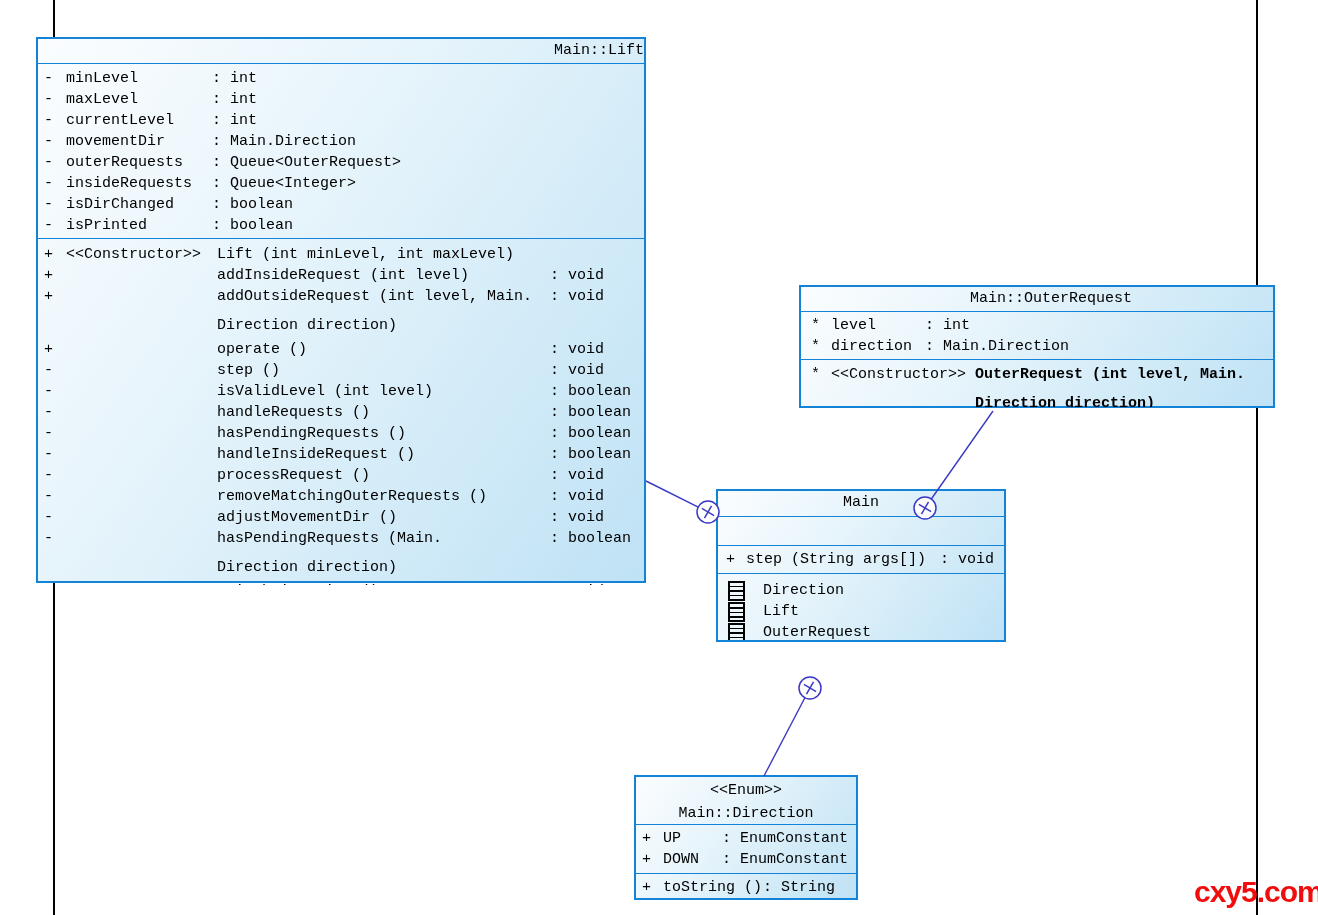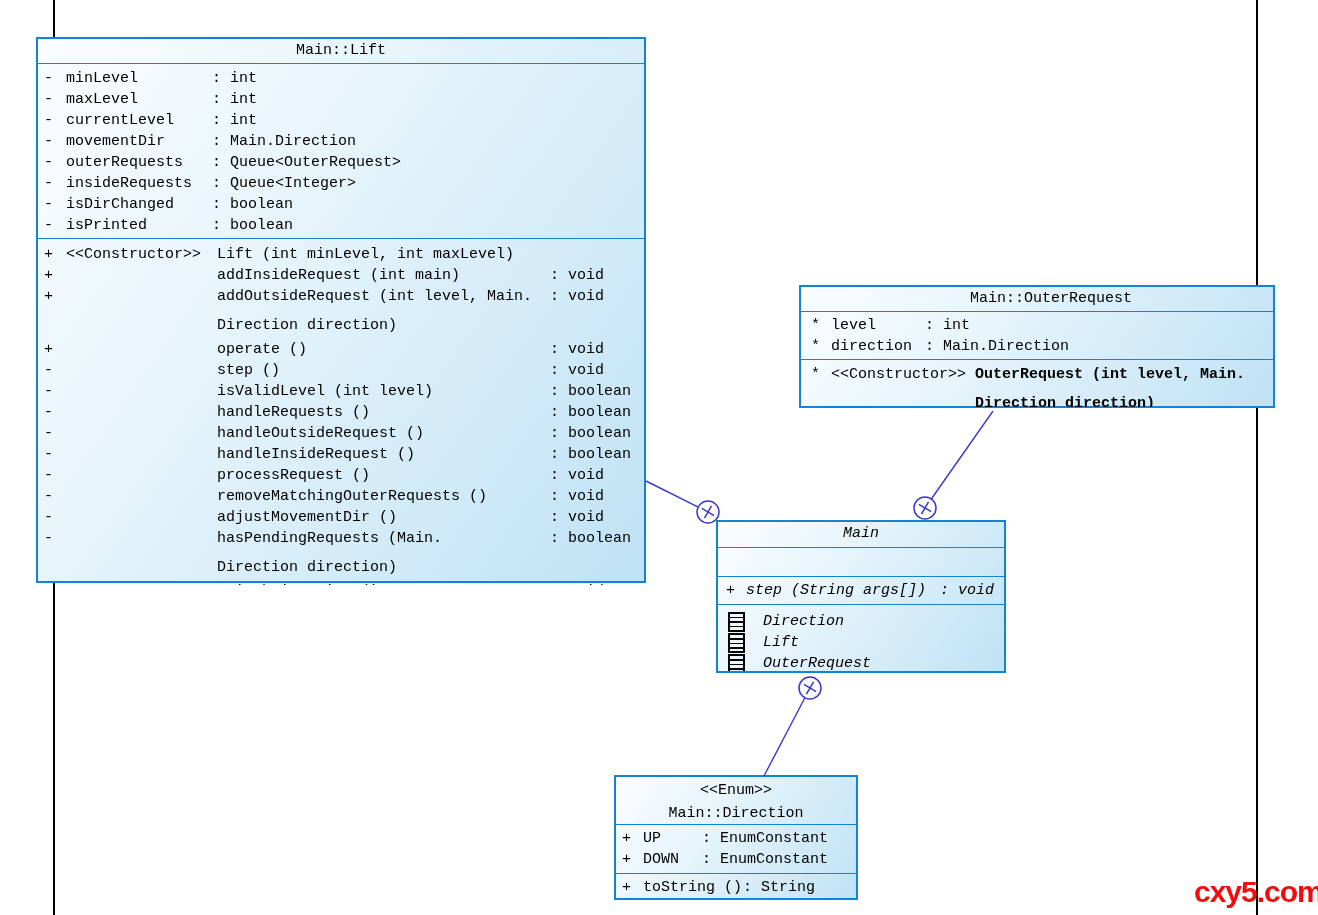--- a/index.html
+++ b/index.html
@@ -25,59 +25,59 @@
   .cb-title .t-line { display:block; line-height:23px; }
   .sec { border-bottom:1px solid #1283d6; overflow:hidden; }
   .sec:last-child { border-bottom:none; }
   .row { display:flex; align-items:flex-start; }
   .row span { display:block; white-space:pre; }
   .col-vis { text-align:left; }
   .col-sig div + div { margin-bottom:3px;margin-top:8px; }
 
   
   .box-lift { left:36px; top:37px; width:610px; height:546px; }
-  .box-lift .cb-title { height:25px; }
+  .box-lift .cb-title { height:25px;text-align:right; }
   .box-lift .sec-fields  { height:175px; padding:4px 0 0 6px; }
   .box-lift .sec-methods { height:346px; padding:5px 0 0 6px; }
   .box-lift .col-vis    { width:22px; }
   .box-lift .col-name   { width:146px; }
   .box-lift .col-stereo { width:151px; }
   .box-lift .col-sig    { width:333px; }
   .box-lift .col-ret    { flex:1; }
 
   
   .box-outer { left:799px; top:285px; width:476px; height:123px; }
   .box-outer .cb-title { height:25px;padding-left:28px; }
   .box-outer .sec-fields  { height:48px; padding:3px 0 0 10px; }
   .box-outer .sec-methods { height:47px; padding:4px 0 0 10px; }
   .box-outer .col-vis    { width:20px; }
   .box-outer .col-name   { width:94px; }
   .box-outer .col-stereo { width:144px; }
   .box-outer .col-sig    { flex:1;font-weight:bold; }
   .box-outer .col-ret    { width:0; }
 
   
-  .box-main { left:716px; top:520px; width:290px; height:153px;font-style:italic; }
+  .box-main { left:716px; top:489px; width:290px; height:153px; }
   .box-main .cb-title { height:26px; }
   .box-main .sec-empty   { height:29px; }
   .box-main .sec-methods { height:28px; padding:3px 0 0 8px; }
   .box-main .sec-nested  { padding:6px 0 0 10px; height:66px; }
   .box-main .col-vis    { width:20px; }
   .box-main .col-stereo { width:0; }
   .box-main .col-sig    { width:194px; }
   .box-main .col-ret    { flex:1; }
   .nested-icon {
     width:17px; height:20px; margin:1px 18px 0 0; flex:0 0 auto;
     border:2px solid #000;
     background:repeating-linear-gradient(to bottom, transparent 0 3px, #000 3px 4.5px);
   }
   .sec-nested .row { margin-bottom:0; height:21px; }
 
   
-  .box-dir { left:614px; top:775px; width:244px; height:125px; }
+  .box-dir { left:634px; top:775px; width:224px; height:125px; }
   .box-dir .cb-title { height:48px; padding-top:2px; }
   .box-dir .sec-fields  { height:49px; padding:3px 0 0 6px; }
   .box-dir .sec-methods { height:25px; padding:3px 0 0 6px; }
   .box-dir .col-vis  { width:21px; }
   .box-dir .sec-fields  .col-name { width:59px; }
   .box-dir .sec-methods .col-name { width:100px; }
 
   .connectors { position:absolute; left:0; top:0; z-index:5; pointer-events:none; }
   .conn-line   { stroke:#3a3ac6; stroke-width:1.4; }
   .anchor circle { fill:#ffffff; stroke:#3a3ac6; stroke-width:1.5; }
@@ -144,21 +144,21 @@
     <div class="sec sec-methods">
         <div class="row">
           <span class="col-vis">+</span>
           <span class="col-stereo">&lt;&lt;Constructor&gt;&gt;</span>
           <span class="col-sig"><div>Lift (int minLevel, int maxLevel)</div></span>
           <span class="col-ret"></span>
         </div>
         <div class="row">
           <span class="col-vis">+</span>
           <span class="col-stereo"></span>
-          <span class="col-sig"><div>addInsideRequest (int main)</div></span>
+          <span class="col-sig"><div>addInsideRequest (int level)</div></span>
           <span class="col-ret">: void</span>
         </div>
         <div class="row">
           <span class="col-vis">+</span>
           <span class="col-stereo"></span>
           <span class="col-sig"><div>addOutsideRequest (int level, Main.</div><div>Direction direction)</div></span>
           <span class="col-ret">: void</span>
         </div>
         <div class="row">
           <span class="col-vis">+</span>
@@ -180,21 +180,21 @@
         </div>
         <div class="row">
           <span class="col-vis">-</span>
           <span class="col-stereo"></span>
           <span class="col-sig"><div>handleRequests ()</div></span>
           <span class="col-ret">: boolean</span>
         </div>
         <div class="row">
           <span class="col-vis">-</span>
           <span class="col-stereo"></span>
-          <span class="col-sig"><div>handleOutsideRequest ()</div></span>
+          <span class="col-sig"><div>hasPendingRequests ()</div></span>
           <span class="col-ret">: boolean</span>
         </div>
         <div class="row">
           <span class="col-vis">-</span>
           <span class="col-stereo"></span>
           <span class="col-sig"><div>handleInsideRequest ()</div></span>
           <span class="col-ret">: boolean</span>
         </div>
         <div class="row">
           <span class="col-vis">-</span>

